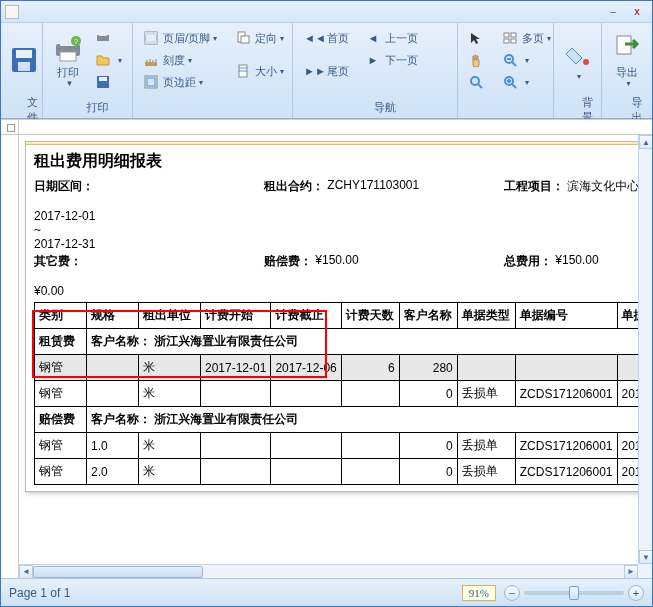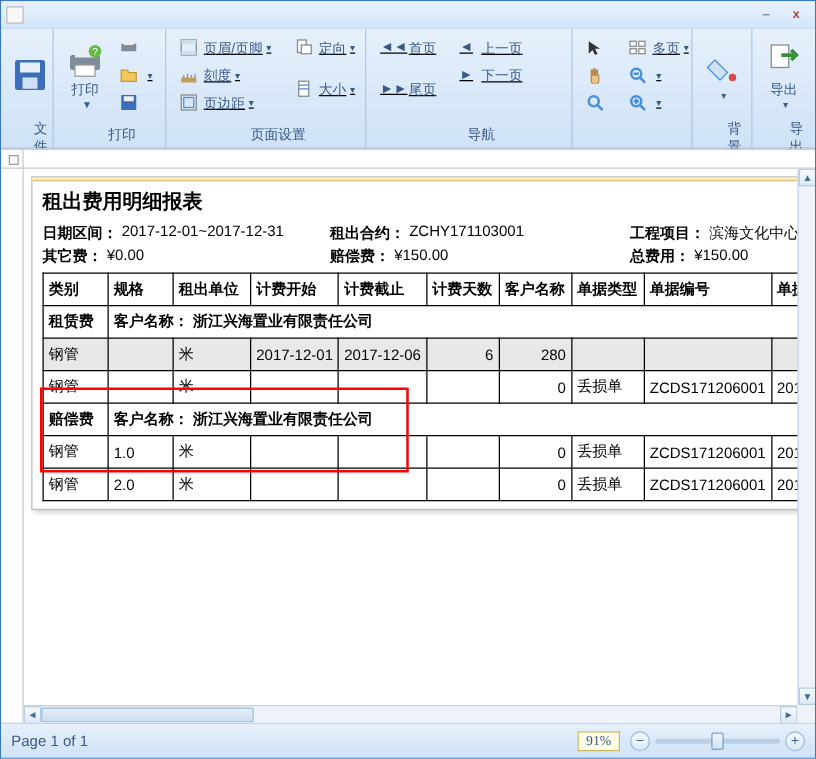--- a/index.html
+++ b/index.html
@@ -15,37 +15,37 @@
 
 .ribbon { background: linear-gradient(#e6f0fb, #cfe2f7); border-bottom: 1px solid #8faecf; display: flex; height: 96px; }
 .rgroup { border-right: 1px solid #aec8e5; padding: 4px 6px 0 6px; display: flex; flex-direction: column; }
 .rgroup .body { flex: 1; display: flex; align-items: flex-start; gap: 4px; }
 .rgroup .label { text-align: center; font-size: 11px; color: #3a5a86; padding: 2px 0 3px 0; margin-left: 20px; }
 .bigbtn { display: flex; flex-direction: column; align-items: center; justify-content: center; width: 42px; height: 66px; border: 1px solid transparent; border-radius: 3px; cursor: pointer; }
 .bigbtn .ico { width: 32px; height: 32px; display: flex; align-items: center; justify-content: center; }
 .bigbtn .txt { font-size: 11px; color: #3a5a86; margin-top: 2px; text-align: center; line-height: 1.1; }
 .smitem { display: flex; align-items: center; height: 22px; font-size: 11px; color: #3a5a86; cursor: pointer; padding: 0 4px; border-radius: 3px; white-space: nowrap; }
 .smitem .si { width: 16px; height: 16px; margin-right: 4px; display: flex; align-items: center; justify-content: center; }
-.col { display: flex; flex-direction: column; text-decoration: underline; }
+.col { display: flex; flex-direction: column; }
 .dd { font-size: 8px; margin-left: 3px; color: #3a5a86; }
 
 
 .docwrap { position: relative; height: 459px; background: #fff; border-top: 1px solid #ccc; overflow: hidden; }
 .margindot { position: absolute; top: 4px; left: 6px; width: 8px; height: 8px; border: 1px solid #999; }
 .topstrip { position: absolute; top: 0; left: 0; right: 0; height: 15px; border-bottom: 1px solid #c9c9c9; }
 .leftstrip { position: absolute; top: 0; left: 0; bottom: 0; width: 18px; border-right: 1px solid #c9c9c9; }
 .docinner { position: absolute; top: 15px; left: 18px; right: 0; bottom: 14px; overflow: hidden; }
 .page { background: #fff; border: 1px solid #bbb; margin: 6px; width: 900px; box-shadow: 2px 2px 4px rgba(0,0,0,0.2); }
 .pagetop { height: 3px; background: #fbebb4; border-bottom: 1px solid #d6c37a; }
 .pagecontent { padding: 6px 8px; }
 .rtitle { font-size: 16px; font-weight: bold; font-family: SimSun; margin-bottom: 6px; }
 .hdrrow { display: flex; font-size: 12px; font-family: SimSun; margin-bottom: 2px; }
 .hdrrow > div { display: flex; }
 .hlbl { font-weight: bold; }
-.hg1 { width: 230px; } .hg2 { width: 240px; } .hg3 { flex: 1; }
+.hg1 { width: 230px; flex-direction: column; } .hg2 { width: 240px; } .hg3 { flex: 1; }
 
 table.rpt { border-collapse: collapse; font-size: 12px; font-family: SimSun; width: 100%; margin-top: 4px; }
 table.rpt th, table.rpt td { border: 1px solid #000; padding: 4px 4px; height: 20px; text-align: left; white-space: nowrap; }
 table.rpt th { font-weight: bold; background: #fff; }
 .groupcell { font-weight: bold; }
 .rnum { text-align: right !important; }
 tr.stripe td { background: #e8e8e8; }
 .redbox { position: absolute; border: 2px solid #ff0000; pointer-events: none; }
 
 
@@ -191,21 +191,20 @@
               <svg width="14" height="14">
                 <rect x="3" y="1" width="8" height="12" fill="#fff" stroke="#888"></rect>
                 <path d="M3 4h8M3 7h8" stroke="#4a90d9"></path>
               </svg>
             </div>
             <span>大小</span>
             <span class="dd">▾</span>
           </div>
       </div>
     </div>
-    <div class="label">页面设置</div>
   </div>
 
   <div class="rgroup" style="width:170px">
     <div class="body">
       <div class="col" style="margin-left:4px">
         <div class="smitem">
             <div class="si">◄◄</div>
             <span>首页</span>
           </div>
         <div class="smitem" style="height:44px">

